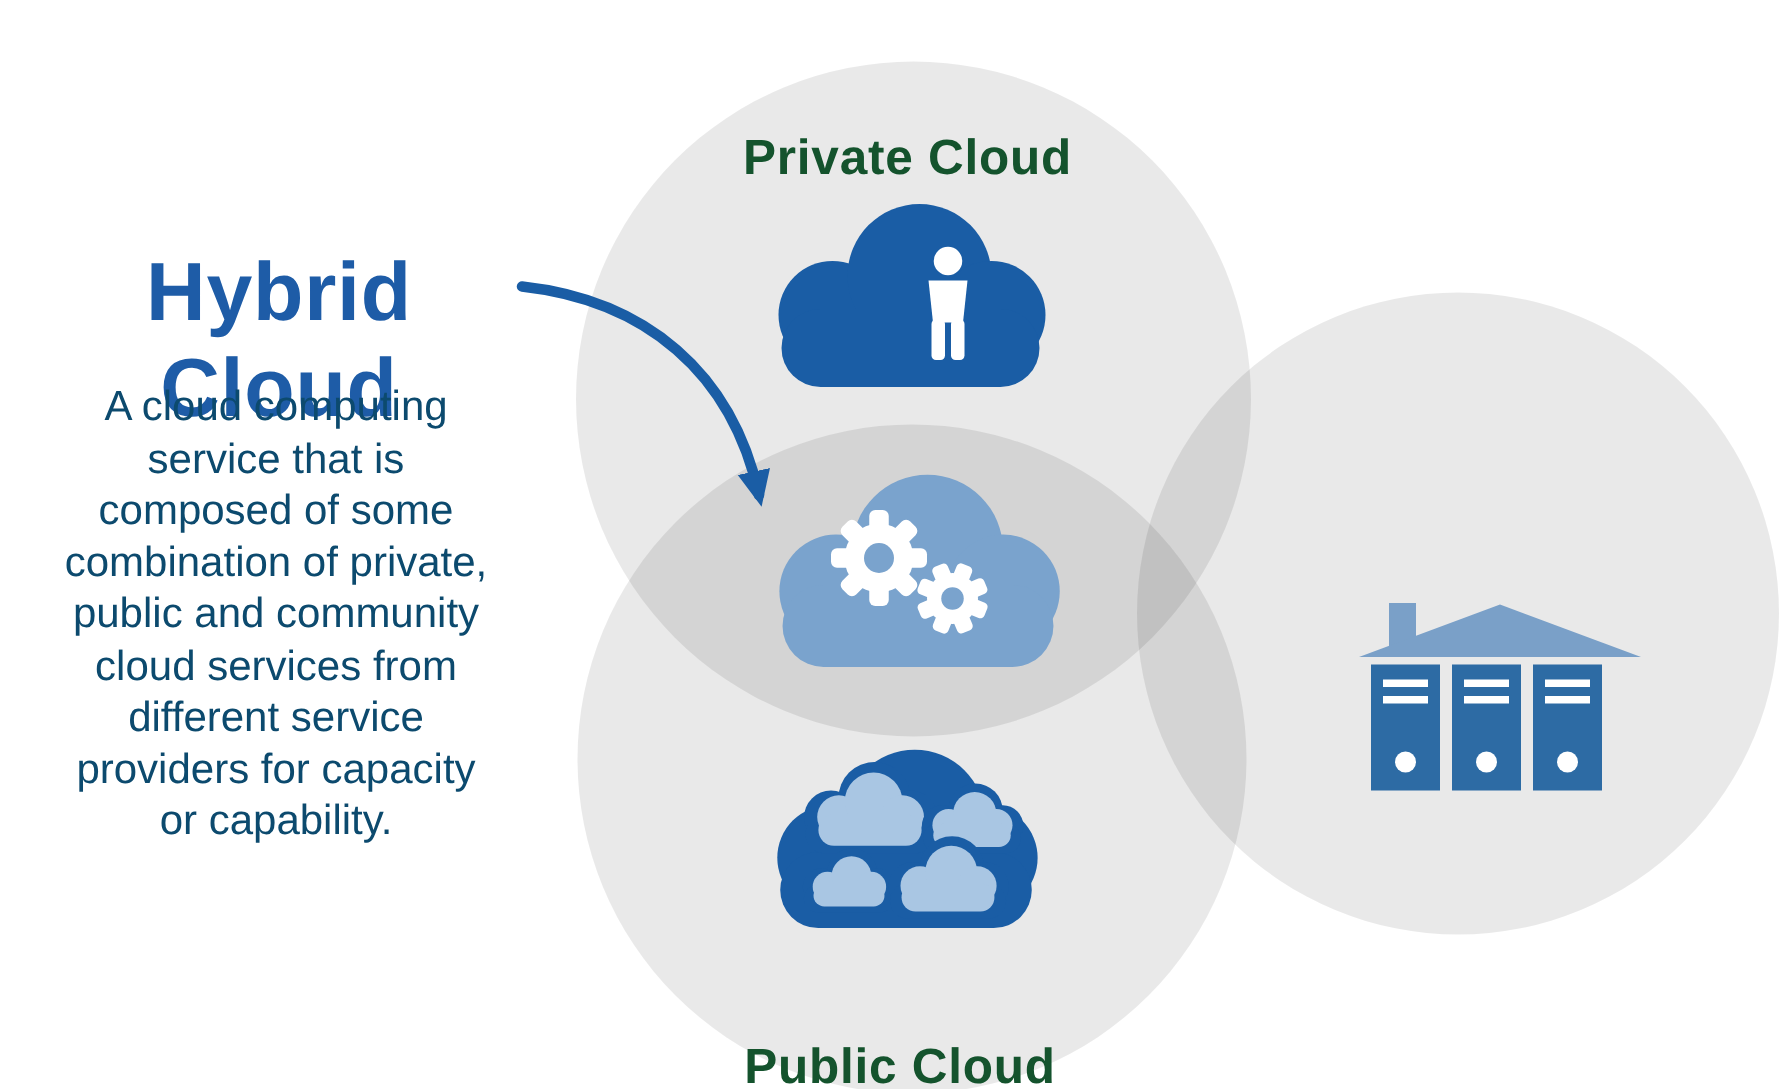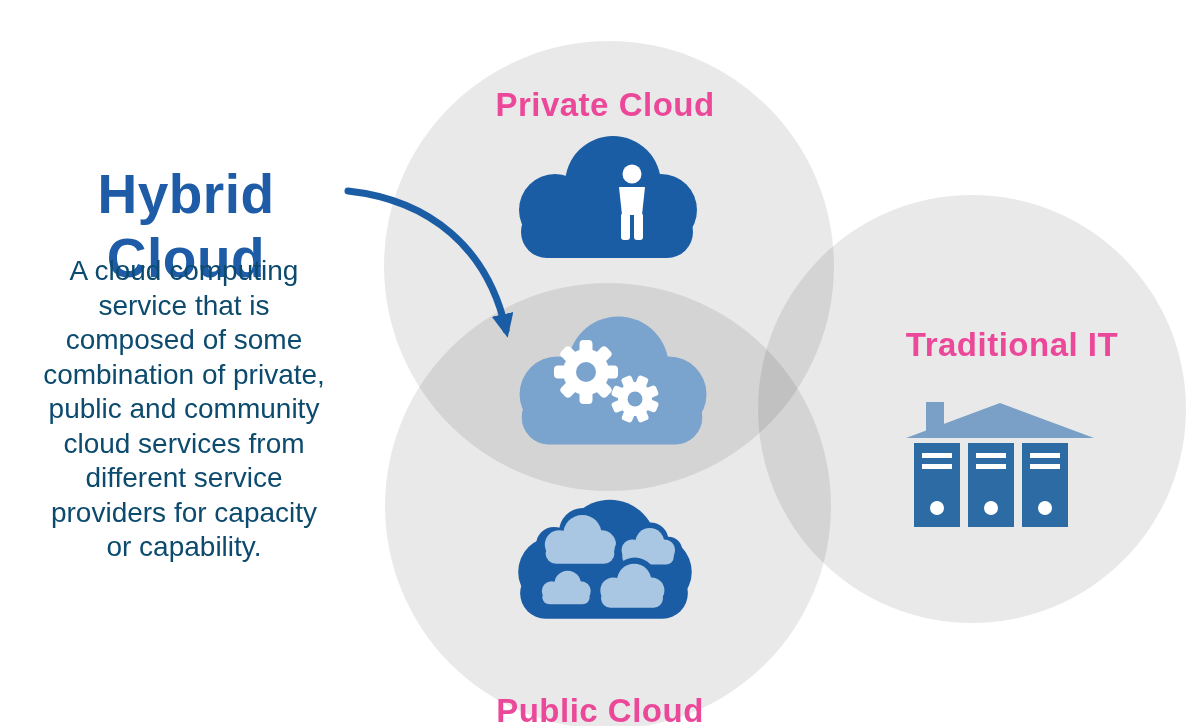--- a/index.html
+++ b/index.html
@@ -16,21 +16,21 @@
     overflow: hidden;
   }
   .canvas svg {
     position: absolute;
     top: 0;
     left: 0;
   }
   .label {
     position: absolute;
     font-weight: bold;
-    color: #ec4899;
+    color: #14532d;
     font-size: 33px;
     text-align: center;
     width: 300px;
     letter-spacing: 0.5px;
   }
   .label-private   { left: 455px; top: 86px;  }
   .label-public    { left: 450px; top: 660px; margin-top: 32px; }
   .label-trad      { left: 862px; top: 326px; }
   .title {
     position: absolute;
@@ -155,15 +155,14 @@
 service that is
 composed of some
 combination of private,
 public and community
 cloud services from
 different service
 providers for capacity
 or capability.</div>
   <div class="label label-private">Private Cloud</div>
   <div class="label label-public">Public Cloud</div>
-  <div class="label label-trad">Traditional IT</div>
 
 </div>
 
 </body></html>

